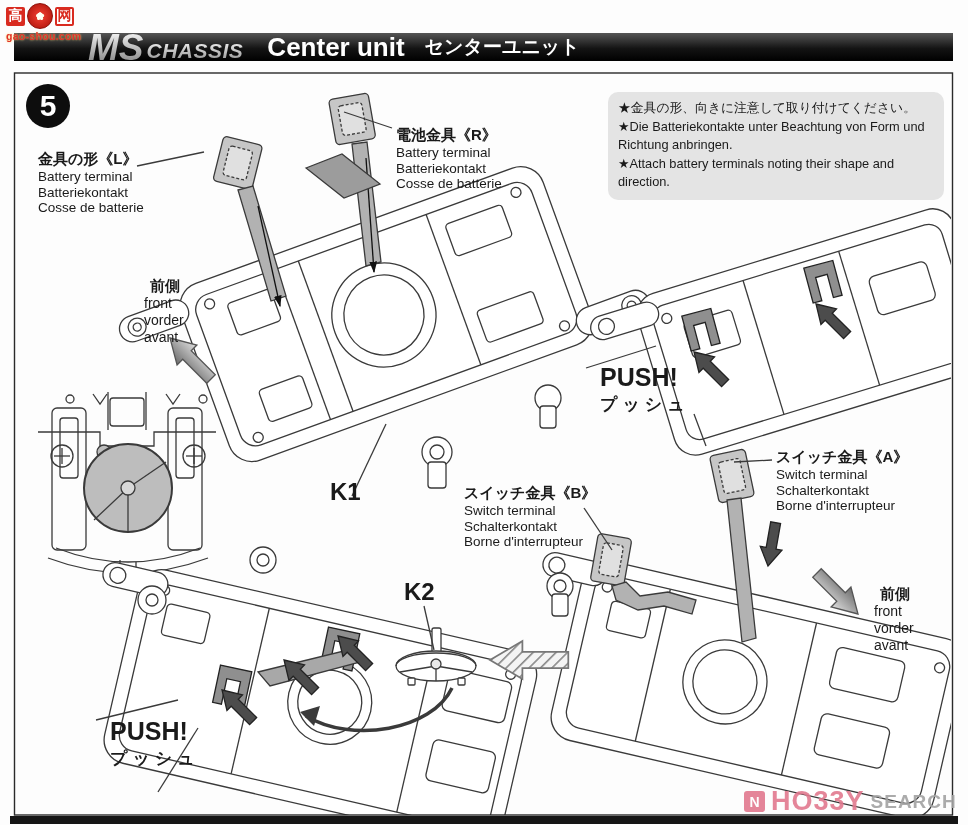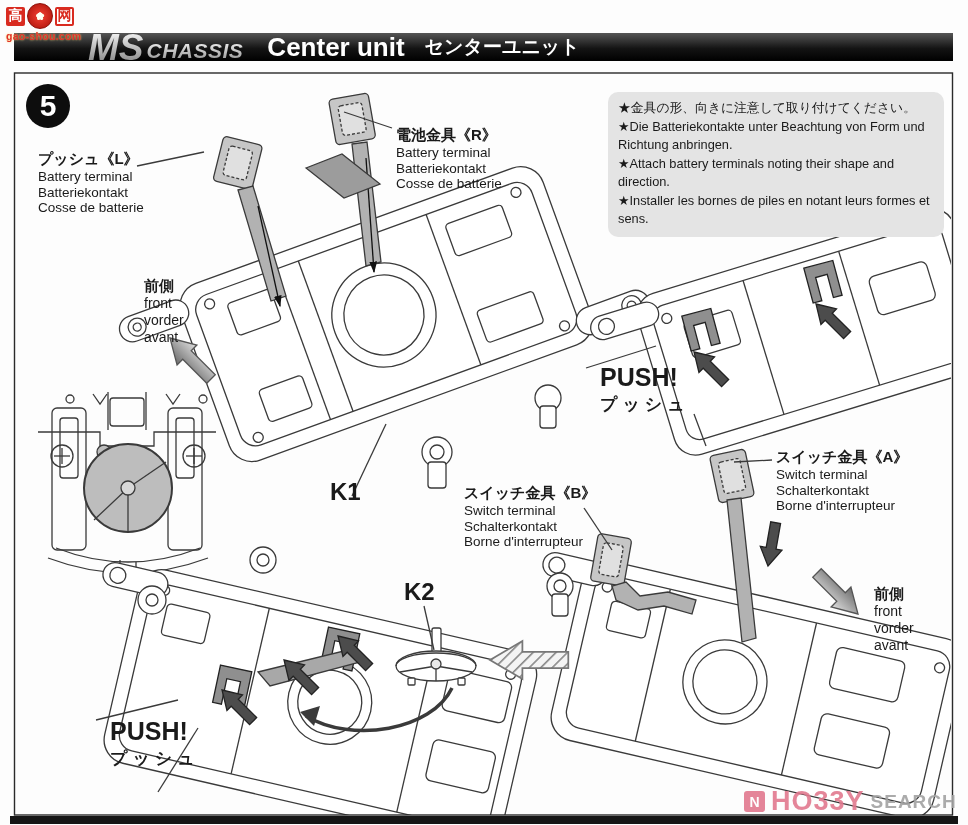--- a/index.html
+++ b/index.html
@@ -38,21 +38,21 @@
     padding:7px 2px 8px 10px;box-sizing:border-box;font-size:12.8px;line-height:18.5px;
   }
   .note div{margin:0;}
   
   .label{font-size:13.5px;line-height:15.5px;white-space:nowrap;}
   .label .jp{display:block;font-size:15px;line-height:21px;font-weight:600;}
   .label span{display:block;}
   .push .en{display:block;font-weight:800;font-size:25px;line-height:26px;}
   .push .jp{display:block;font-weight:600;font-size:17px;letter-spacing:5px;margin-top:3px;}
   .front{font-size:14px;line-height:17px;}
-  .front .jp{display:block;font-weight:700;font-size:15px;line-height:19px;}
+  .front .jp{display:block;font-weight:700;font-size:15px;line-height:19px;margin-left:6px;}
   .front span{display:block;}
   .kpart{font-weight:700;font-size:24px;}
   
   .wm-top{left:6px;top:3px;width:110px;}
   .wm-top .row{display:flex;align-items:center;gap:2px;}
   .wm-box{width:19px;height:19px;background:#d92b20;color:#fff;font-weight:800;font-size:14px;
     display:flex;align-items:center;justify-content:center;border-radius:2px;}
   .wm-box.alt{background:#fff;color:#d92b20;border:2px solid #d92b20;box-sizing:border-box;}
   .wm-circle{width:24px;height:24px;border-radius:50%;background:radial-gradient(#fff 18%,#e4372b 22%,#b3170e 85%);
     border:1px solid #8e0f08;display:flex;align-items:center;justify-content:center;color:#ffe;font-size:11px;}
@@ -301,25 +301,24 @@
   </div>
 
   <div class="abs step">
     <span>5</span>
   </div>
 
   <div class="abs note">
     <div>★金具の形、向きに注意して取り付けてください。</div>
     <div>★Die Batteriekontakte unter Beachtung von Form und Richtung anbringen.</div>
     <div>★Attach battery terminals noting their shape and direction.</div>
-    <div>★Installer les bornes de piles en notant leurs formes et sens.</div>
   </div>
 
   <div class="abs label" style="left:38px;top:148px;">
-    <span class="jp">プッシュ《L》</span>
+    <span class="jp">金具の形《L》</span>
     <span>Battery terminal</span>
     <span>Batteriekontakt</span>
     <span>Cosse de batterie</span>
   </div>
 
   <div class="abs label" style="left:396px;top:124px;">
     <span class="jp">電池金具《R》</span>
     <span>Battery terminal</span>
     <span>Batteriekontakt</span>
     <span>Cosse de batterie</span>

